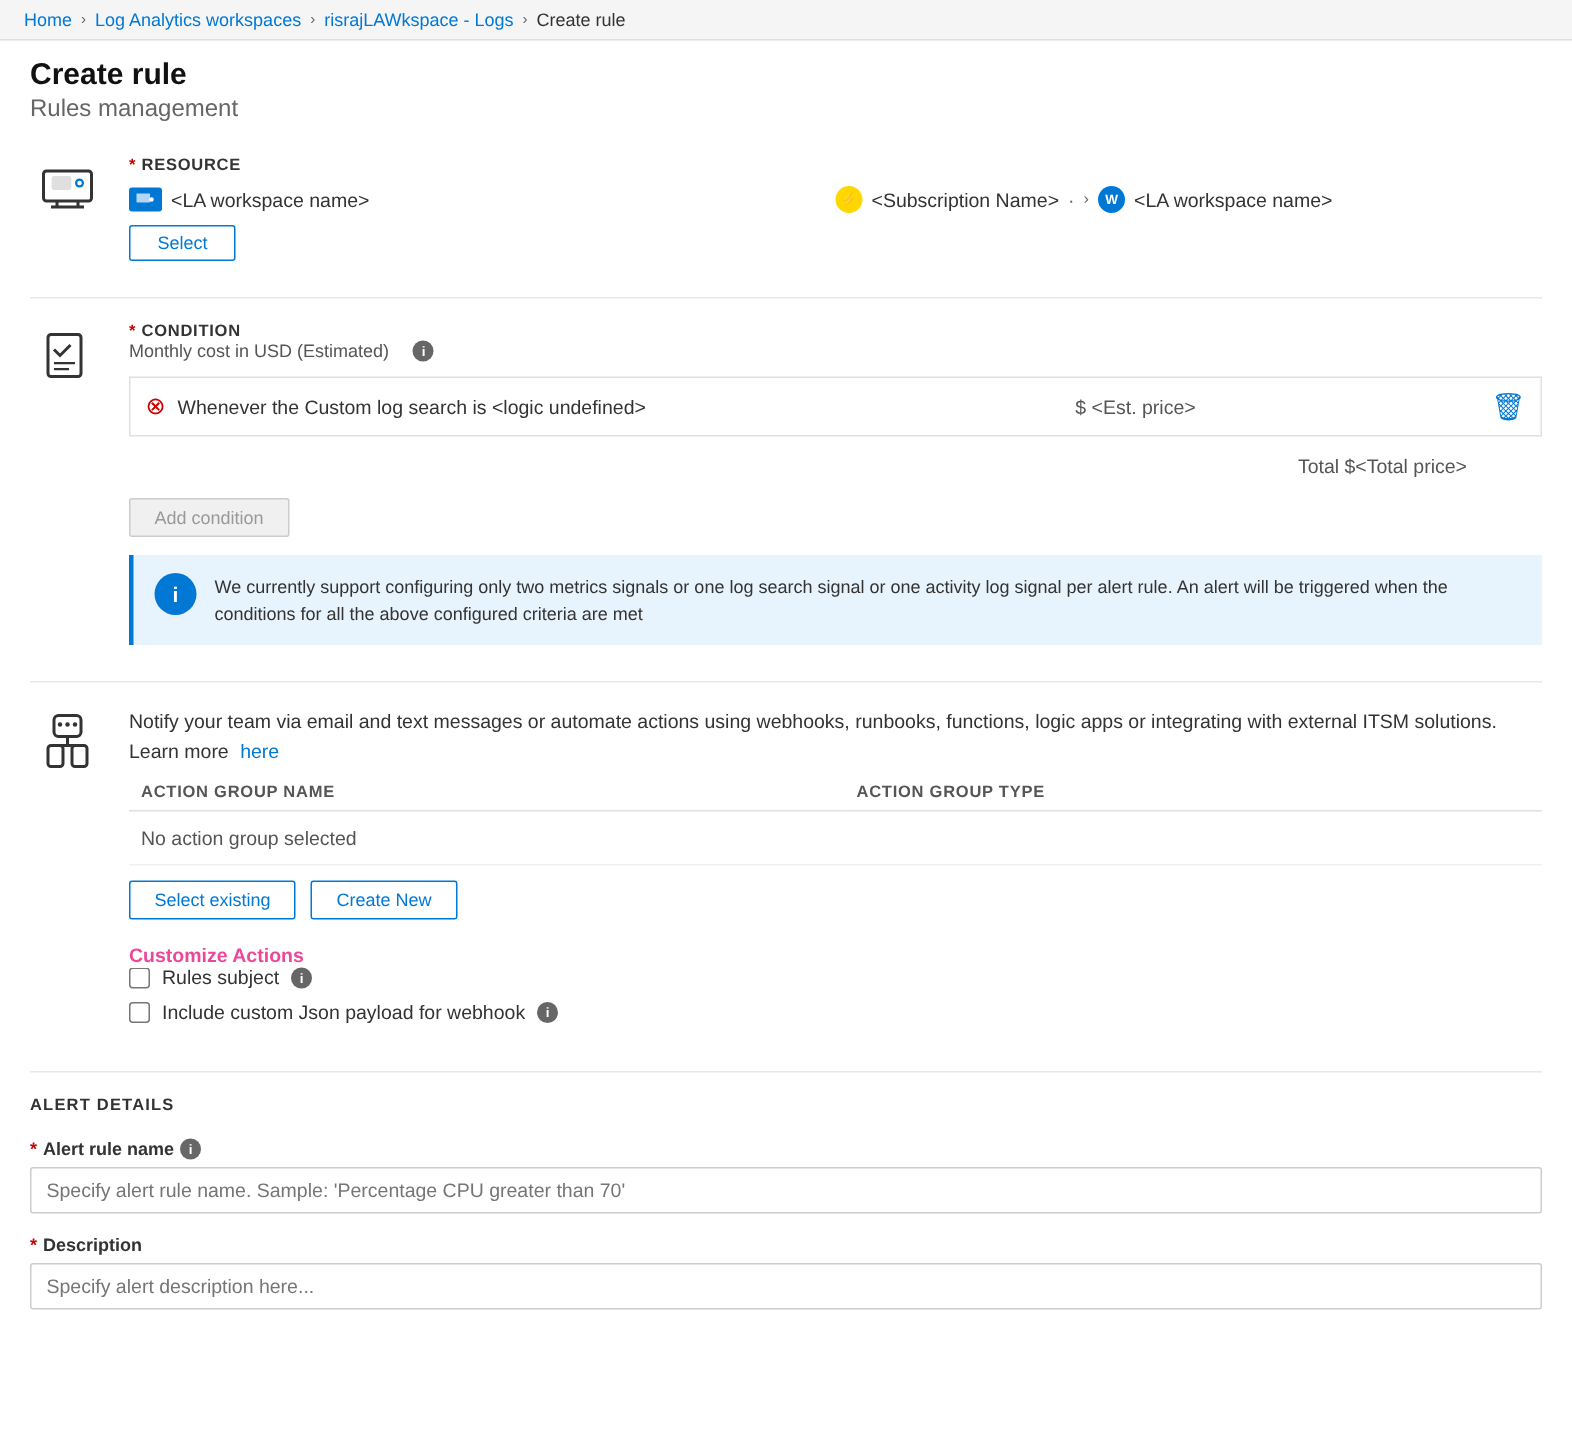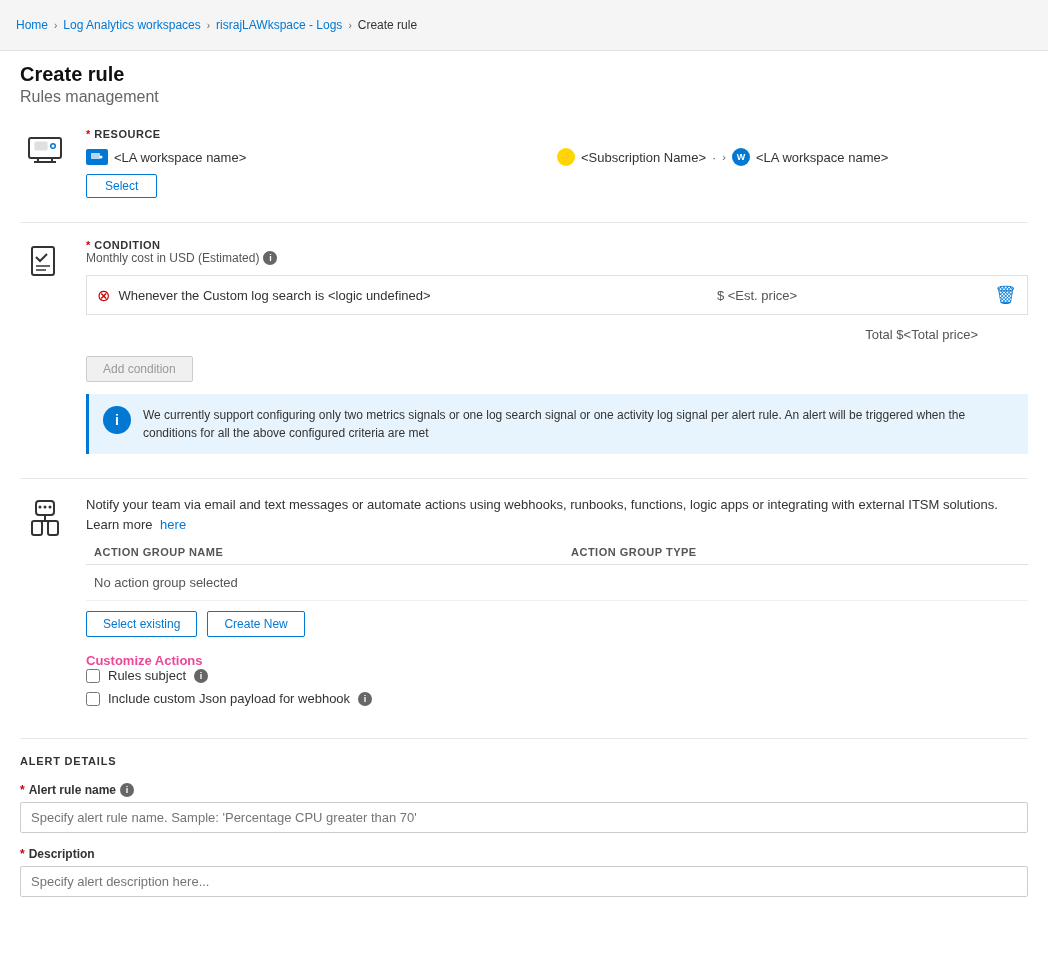--- a/index.html
+++ b/index.html
@@ -1,21 +1,21 @@
 <!DOCTYPE html>
 <html><head>
   <meta charset="utf-8">
   <style>
     * { box-sizing: border-box; margin: 0; padding: 0; }
     body { font-family: 'Segoe UI', sans-serif; font-size: 13px; color: #333; background: #fff; }
   </style>
 </head>
 <body>
 
-<div style="display:flex; align-items:center; gap:6px; font-size:12px; padding:18px 16px; border-bottom:1px solid #e0e0e0; background:#f5f5f5;">
+<div style="display:flex; align-items:center; gap:6px; font-size:12px; padding:6px 16px; border-bottom:1px solid #e0e0e0; background:#f5f5f5;">
   <a style="color:#0078d4; text-decoration:none;">Home</a>
   <span style="color:#666; font-size:10px;">›</span>
   <a style="color:#0078d4; text-decoration:none;">Log Analytics workspaces</a>
   <span style="color:#666; font-size:10px;">›</span>
   <a style="color:#0078d4; text-decoration:none;">risrajLAWkspace - Logs</a>
   <span style="color:#666; font-size:10px;">›</span>
   <span style="color:#333;">Create rule</span>
 </div>
 
 <div style="padding:12px 20px 4px 20px;">
@@ -78,21 +78,21 @@
         <line x1="9" y1="23" x2="23" y2="23" stroke="#333" stroke-width="1.5"></line>
         <line x1="9" y1="27" x2="19" y2="27" stroke="#333" stroke-width="1.5"></line>
       </svg>
     </div>
     <div style="flex:1;">
       <div style="display:grid; grid-template-columns:1fr; margin-bottom:10px; align-items:center;">
         <div style="font-size:11px; font-weight:700; color:#333; letter-spacing:0.5px;">
           <span style="color:#c00;">*</span>
           <span>CONDITION</span>
         </div>
-        <div style="font-size:12px; color:#555; display:flex; align-items:center; gap:4px;">
+        <div style="font-size:12px; color:#555; display:flex; align-items:center; gap:16px;">
           <span>Monthly cost in USD (Estimated)</span>
           <span style="display:inline-flex;align-items:center;justify-content:center;width:14px;height:14px;border-radius:50%;background:#666;color:white;font-size:9px;font-weight:700;">i</span>
         </div>
       </div>
       <div style="display:grid; grid-template-columns:1fr 1fr 40px; align-items:center; border:1px solid #e0e0e0; padding:8px 10px; margin-bottom:8px;">
         <div style="display:flex; align-items:center; gap:8px;">
           <span style="color:#c00; font-size:16px;">⊗</span>
           <span style="font-size:13px; color:#333;">Whenever the Custom log search is &lt;logic undefined&gt;</span>
         </div>
         <div style="font-size:13px; color:#555; text-align:center;">$ &lt;Est. price&gt;</div>

